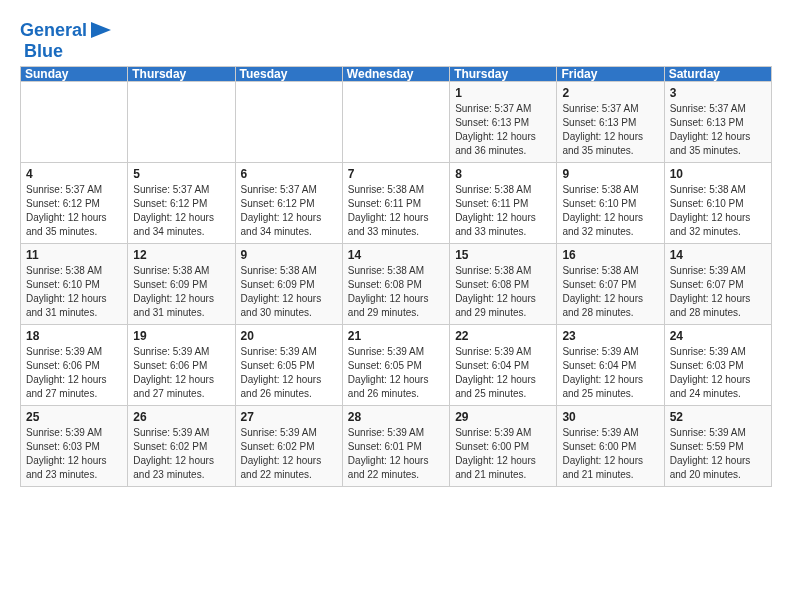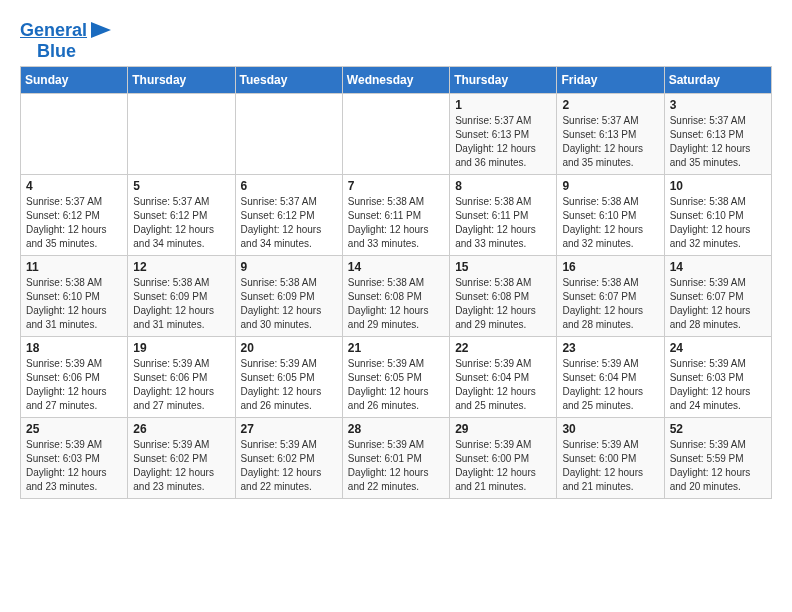--- a/index.html
+++ b/index.html
@@ -23,21 +23,20 @@
       margin-top: 4px;
     }
     .logo-text {
       font-size: 18px;
       font-weight: bold;
       color: #333;
       line-height: 1.1;
     }
     .logo-text span {
       color: #1a6bbf;
-      text-decoration: underline;
     }
     .title-block {
       text-align: right;
     }
     .title-block h1 {
       font-size: 36px;
       font-weight: bold;
       color: #222;
     }
     .title-block h2 {
@@ -47,21 +46,21 @@
     }
     .calendar {
       width: 100%;
       border-collapse: collapse;
       font-size: 11px;
     }
     .calendar thead tr th {
       background: #2e75c7;
       color: #fff;
       font-weight: bold;
-      padding: 6px 4px;
+      padding: 0 4px;
       border: 1px solid #ccc;
       text-align: left;
       font-size: 12px;
     }
     .calendar tbody tr td {
       border: 1px solid #ccc;
       vertical-align: top;
       padding: 4px 5px;
       width: calc(100%/7);
       min-height: 80px;
@@ -99,21 +98,21 @@
     <div style="display:flex;align-items:center;">
       <span class="logo-text">
         <span>General</span>
       </span>
       <div style="margin-left:4px;margin-top:2px;">
         <svg width="20" height="16" viewBox="0 0 20 16">
           <polygon points="0,0 20,8 0,16" fill="#1a6bbf"></polygon>
         </svg>
       </div>
     </div>
-    <div style="margin-left:17px;">
+    <div style="margin-left:4px;">
       <span class="logo-text" style="color:#1a6bbf;font-weight:bold;font-size:18px;">Blue</span>
     </div>
   </div>
   <div class="title-block">
     <h1></h1>
     <h2></h2>
   </div>
 </div>
 
 <table class="calendar">

